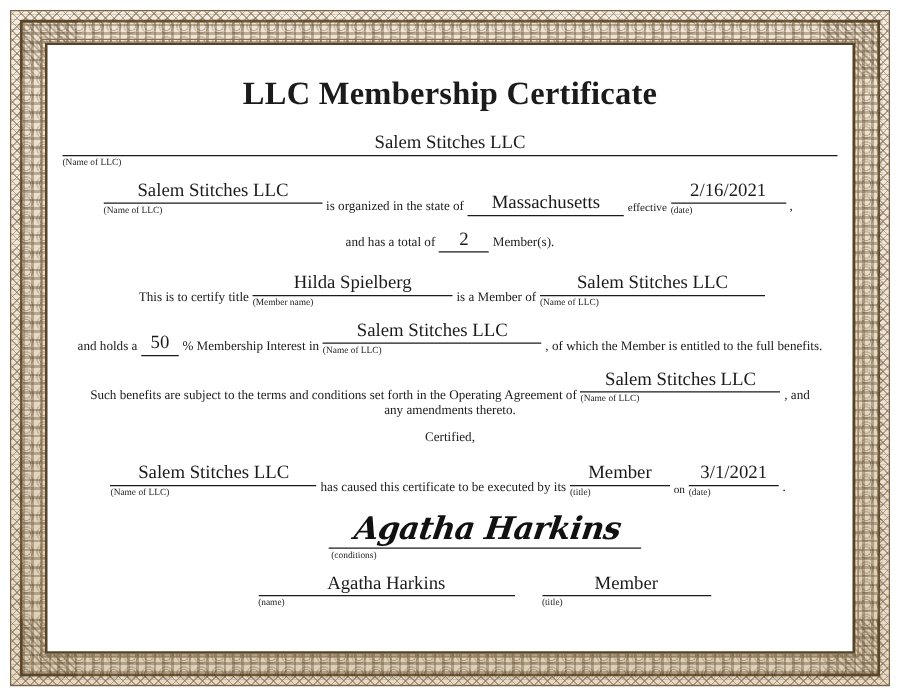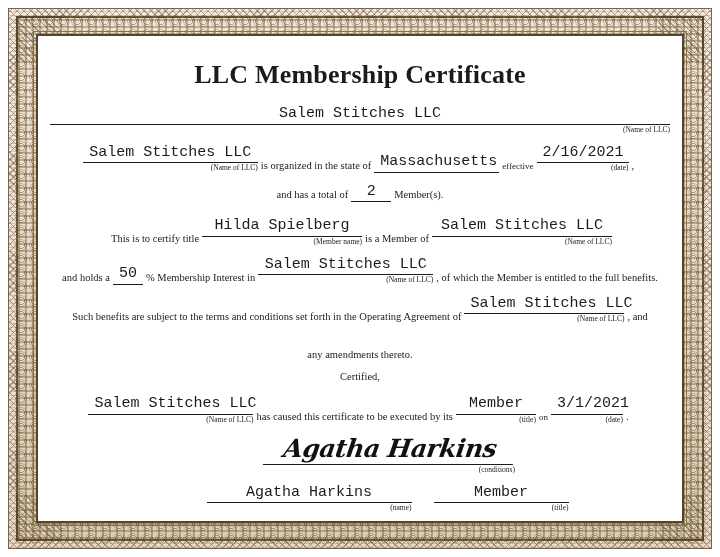--- a/index.html
+++ b/index.html
@@ -146,30 +146,30 @@
     justify-content: center;
     font-size: 10.5px;
     line-height: 1.1;
   }
   .row.center { }
 
   .fill {
     position: relative;
     border-bottom: 1px solid #1b1b1b;
     text-align: center;
-    font-family: Liberation Mono, monospace;
+    font-family: Liberation Serif, serif;
     white-space: nowrap;
     padding: 0 6px 1px 6px;
   }
   .fill.big {
     font-size: 15px;
   }
   .caption {
     font-size: 7.5px;
-    text-align: right;
+    text-align: left;
     font-family: "Liberation Serif", serif;
     color: #1b1b1b;
     margin-top: 1px;
   }
   .field {
     display: inline-block;
     vertical-align: bottom;
   }
   .label {
     font-size: 10.5px;
@@ -298,21 +298,21 @@
 
     <div class="block">
       <div class="row">
         <div class="label">Such benefits are subject to the terms and conditions set forth in the Operating Agreement of</div>
         <div class="field" style="width:160px;">
           <div class="fill big">Salem Stitches LLC</div>
           <div class="caption">(Name of LLC)</div>
         </div>
         <div class="label">, and</div>
       </div>
-      <div class="center-text" style="margin-top:26px;">any amendments thereto.</div>
+      <div class="center-text" style="margin-top:0;">any amendments thereto.</div>
     </div>
 
     <div class="spacer-sm"></div>
 
     <div class="center-text">Certified,</div>
 
     <div class="spacer-md"></div>
 
     <div class="block">
       <div class="row">

